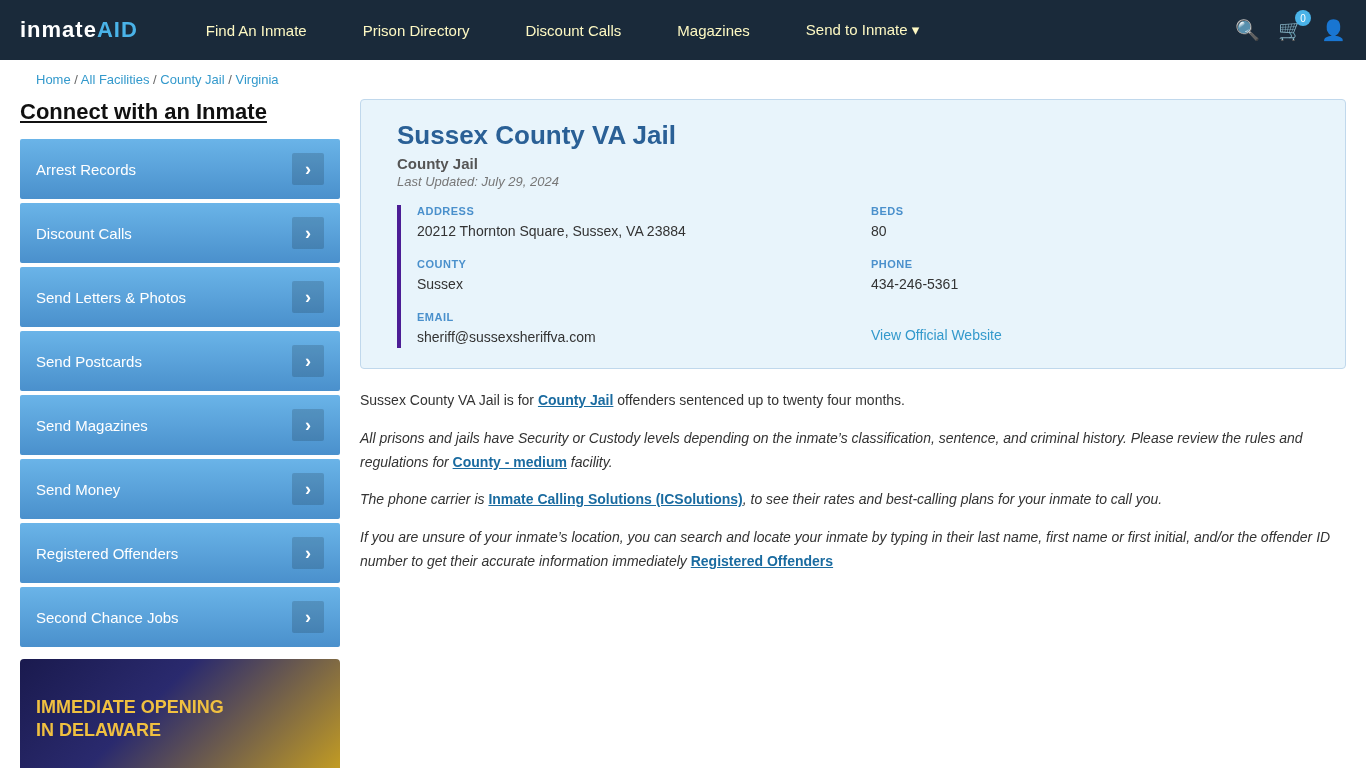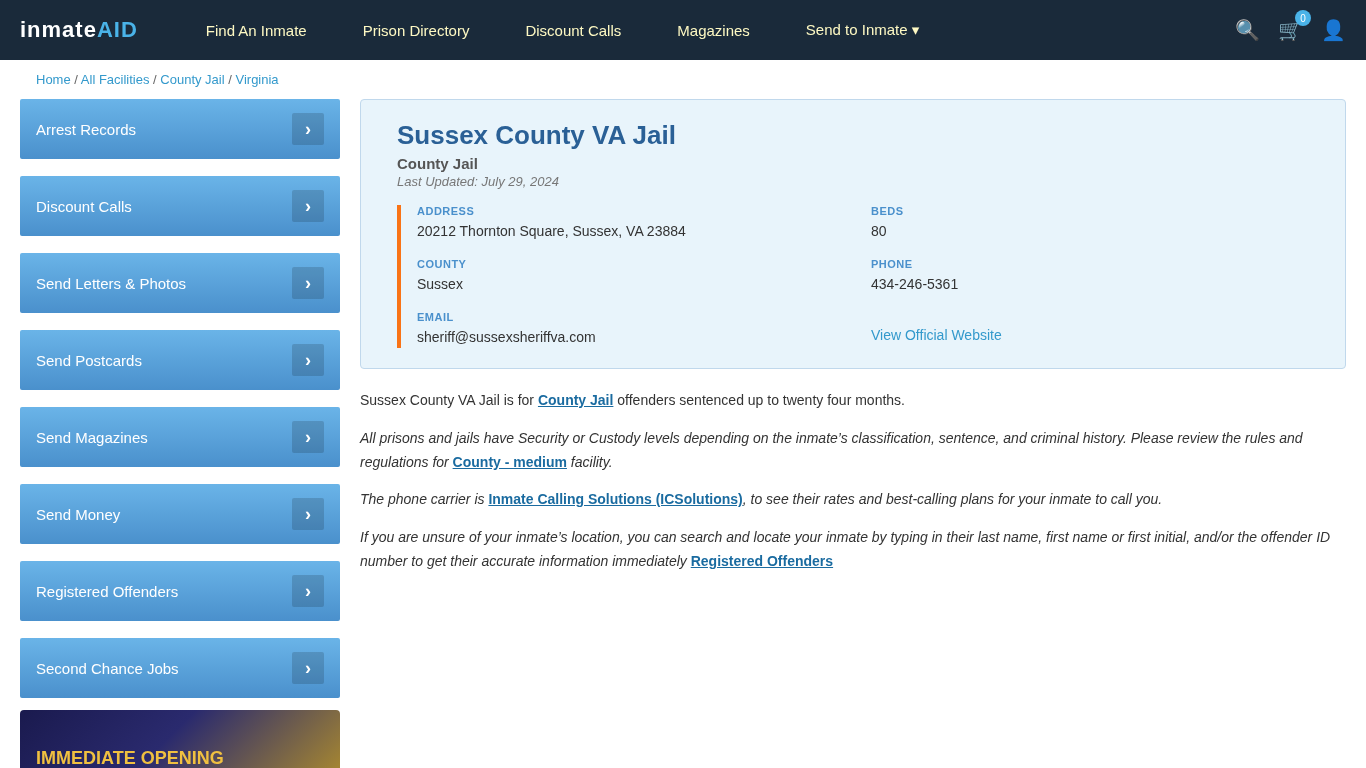--- a/index.html
+++ b/index.html
@@ -97,21 +97,21 @@
     .sidebar-title {
       font-size: 22px;
       font-weight: bold;
       text-decoration: underline;
       margin-bottom: 14px;
       color: #111;
     }
     .sidebar-menu {
       display: flex;
       flex-direction: column;
-      gap: 17px;
+      gap: 4px;
     }
     .sidebar-item {
       background: linear-gradient(to bottom, #6ab4e8, #4a90cc);
       color: #fff;
       padding: 14px 16px;
       display: flex;
       align-items: center;
       justify-content: space-between;
       cursor: pointer;
       border-radius: 2px;
@@ -230,21 +230,21 @@
     }
     .description p:first-child { font-style: normal; }
     .link-bold {
       color: #1a6ba0;
       font-weight: bold;
       font-style: normal;
     }
 
     
     .left-border {
-      border-left: 4px solid #f97316;
+      border-left: 4px solid #4c1d95;
       padding-left: 16px;
     }
   </style>
 </head>
 <body>
 
 <header class="header">
   <div class="logo">
     <span class="logo-text">
       inmate<span class="logo-aid">AID</span>
@@ -273,20 +273,21 @@
   <a>All Facilities</a>
   <span> / </span>
   <a>County Jail</a>
   <span> / </span>
   <a>Virginia</a>
 </div>
 
 <div class="main-container">
 
   <aside class="sidebar">
+    <h2 class="sidebar-title">Connect with an Inmate</h2>
     <div class="sidebar-menu">
 
       <div class="sidebar-item">
         <span>Arrest Records</span>
         <span class="sidebar-arrow">›</span>
       </div>
       <div class="sidebar-item">
         <span>Discount Calls</span>
         <span class="sidebar-arrow">›</span>
       </div>

